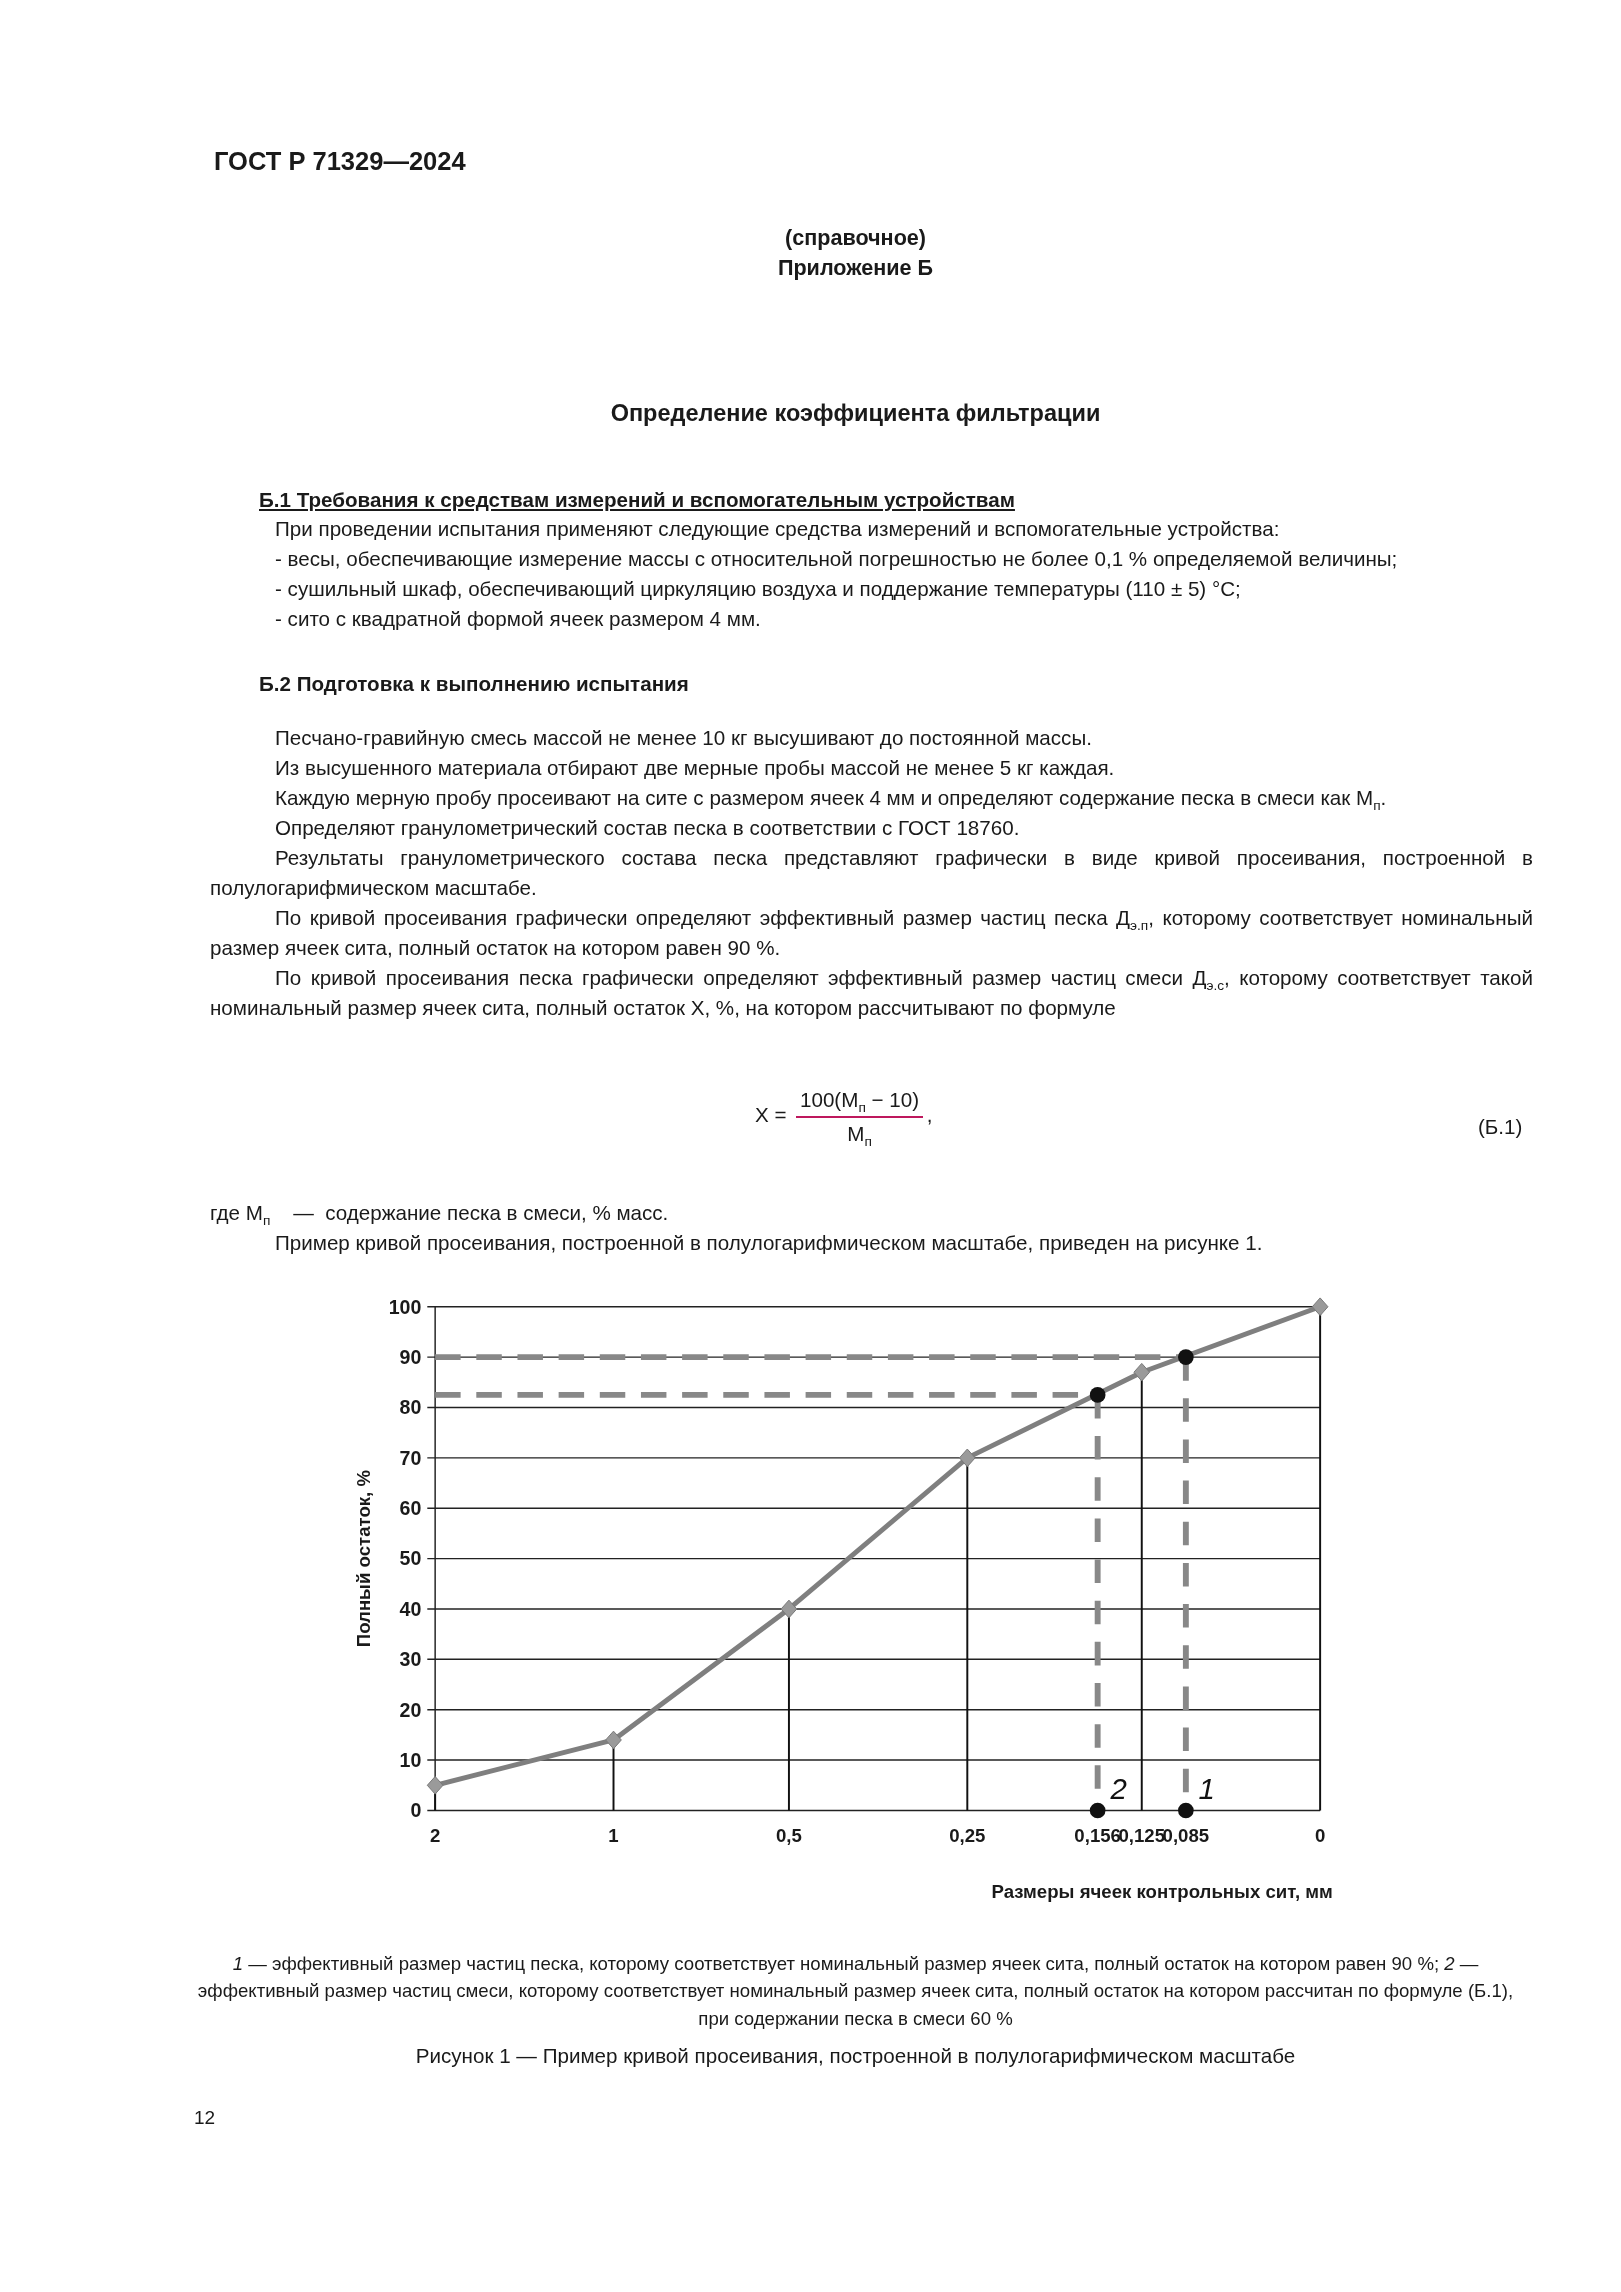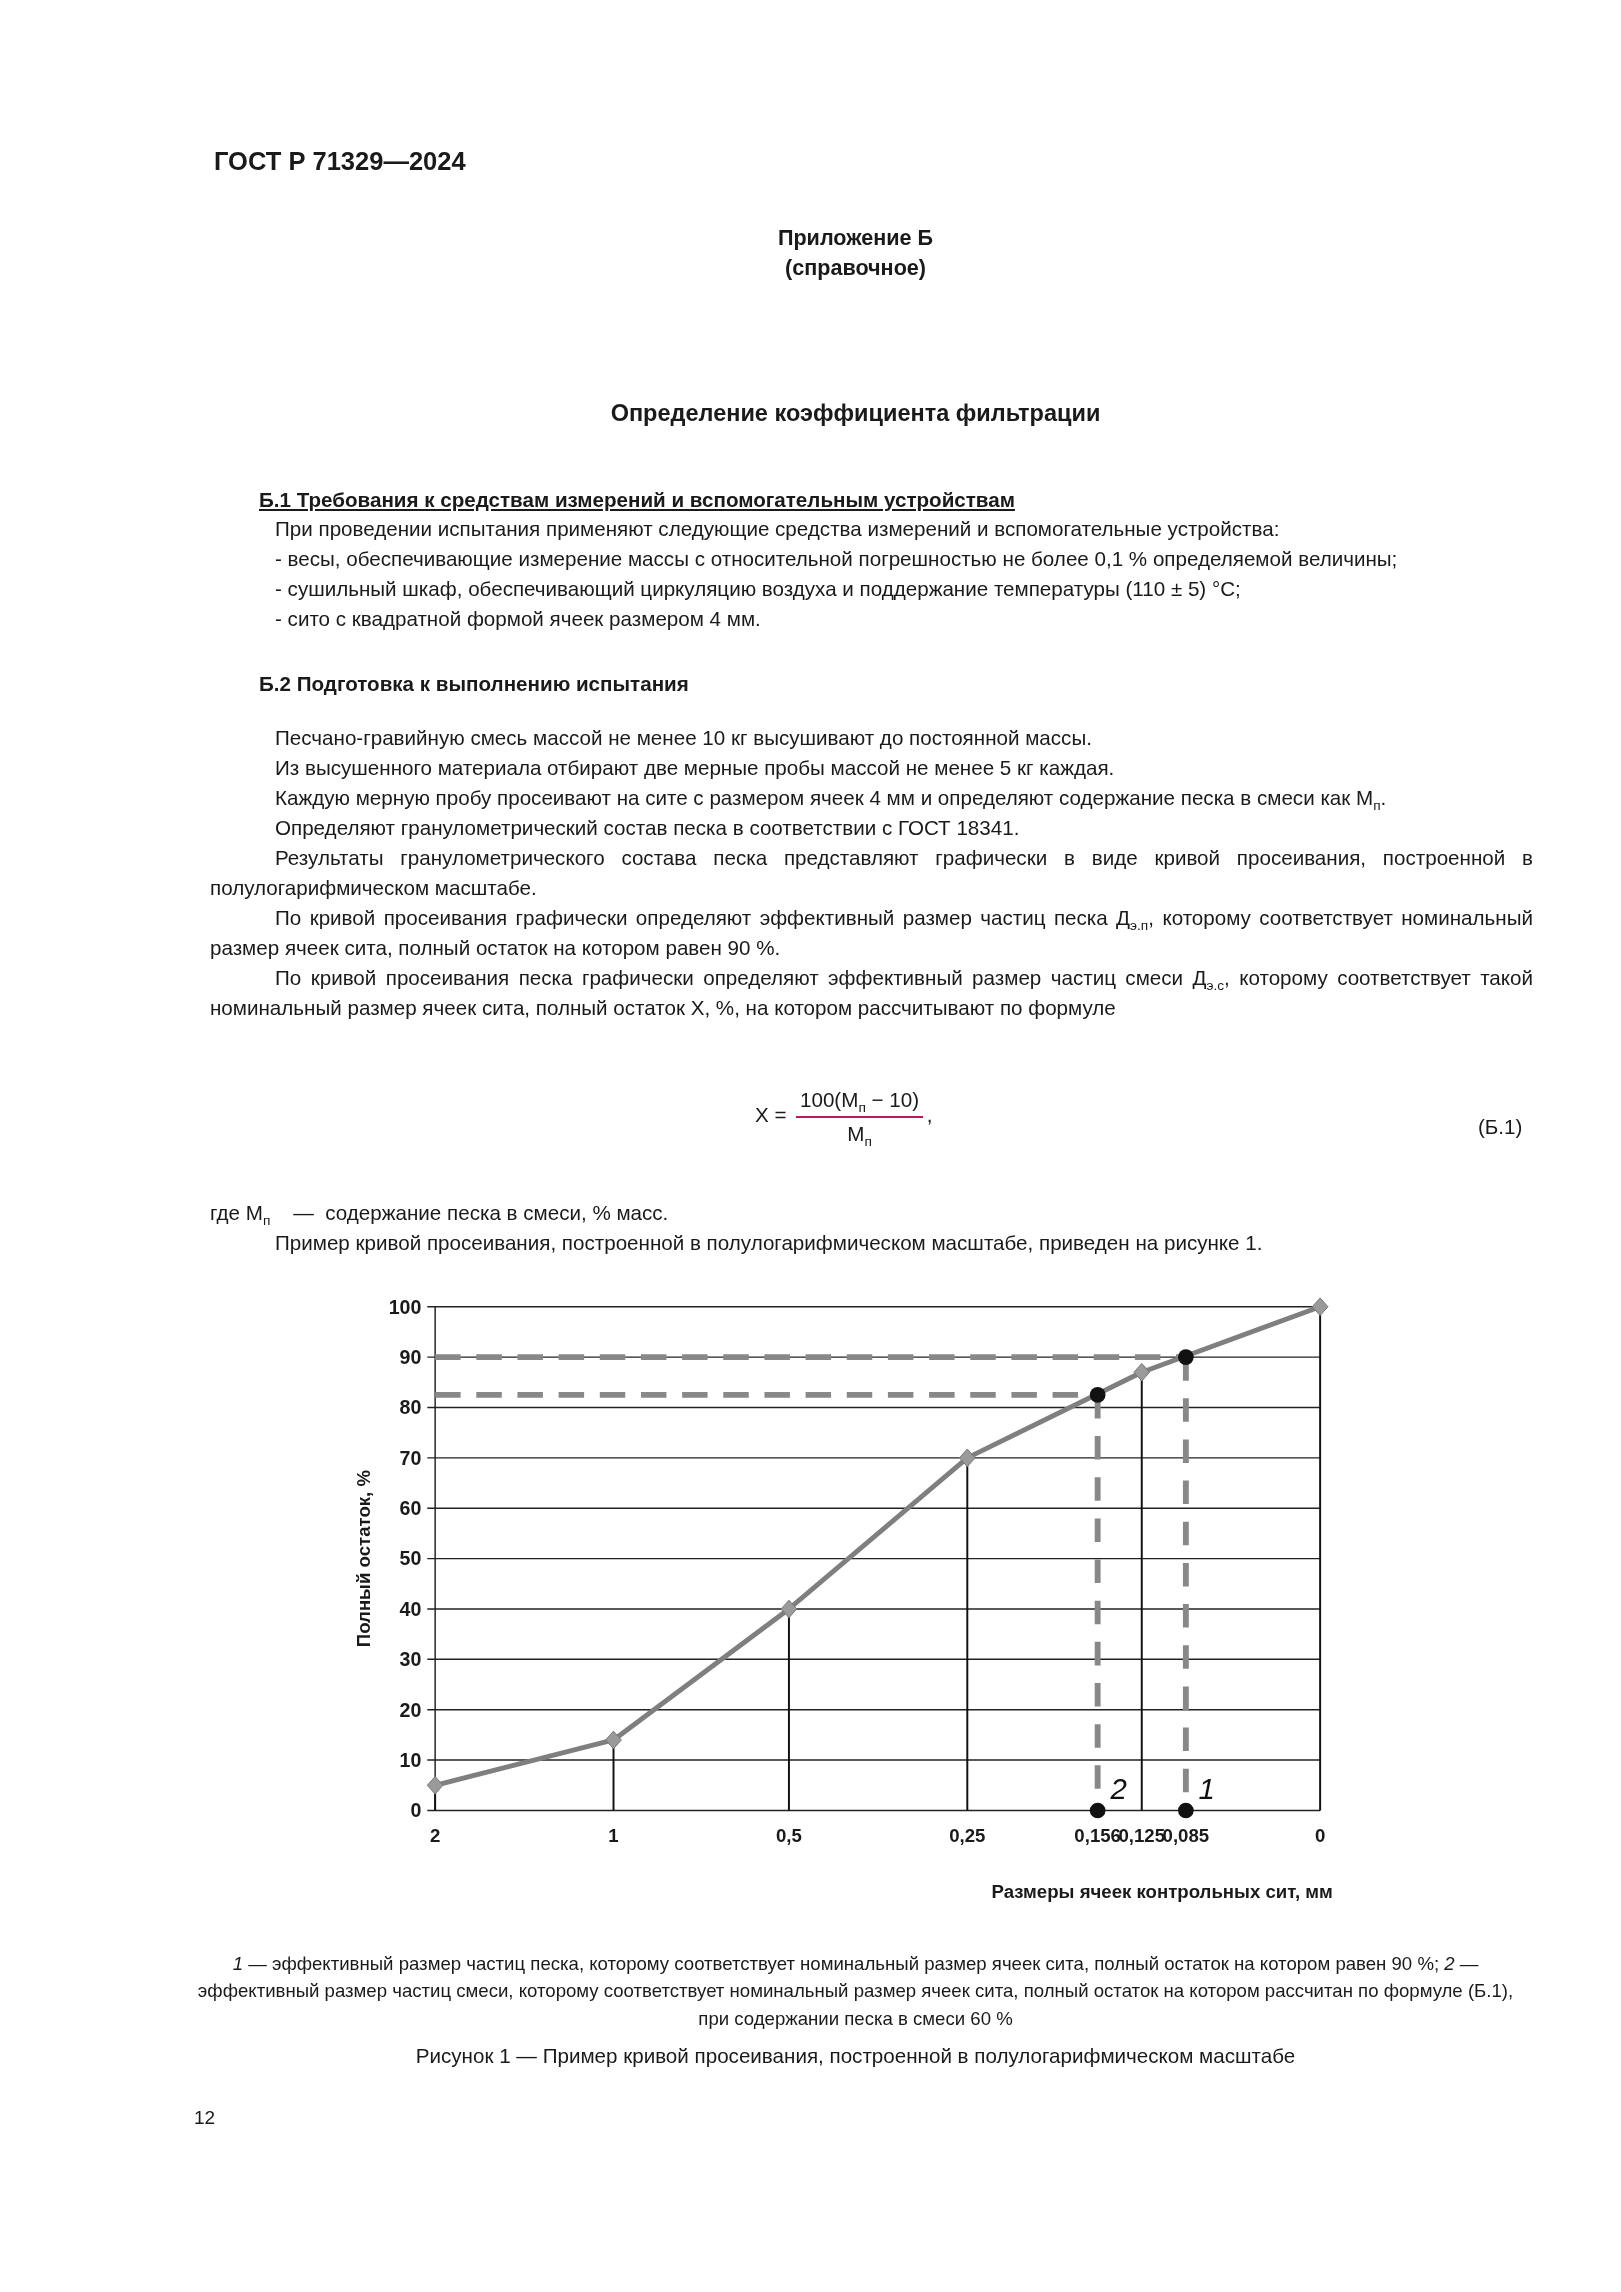--- a/index.html
+++ b/index.html
@@ -24,40 +24,40 @@
   .caption { left:194px; width:1323px; top:2044px; font-size:20.6px; text-align:center; }
   .pagenum { left:194px; top:2107px; font-size:19px; }
   svg text { font-family:"Liberation Sans", sans-serif; }
 </style>
 </head>
 <body>
 
 <div class="abs hdr">ГОСТ Р 71329—2024</div>
 
 <div class="abs center app-title">
+  <div>(справочное)</div>
   <div>Приложение Б</div>
-  <div>(справочное)</div>
 </div>
 
 <div class="abs center main-title">Определение коэффициента фильтрации</div>
 
 <div class="abs sec" style="top:488px;text-decoration:underline;">Б.1  Требования к средствам измерений и вспомогательным устройствам</div>
 <div class="abs txt" style="top:514px;">
   <p class="p">При проведении испытания применяют следующие средства измерений и вспомогательные устройства:</p>
   <p class="p">- весы, обеспечивающие измерение массы с относительной погрешностью не более 0,1 % определяемой величины;</p>
   <p class="p">- сушильный шкаф, обеспечивающий циркуляцию воздуха и поддержание температуры (110 ± 5) °C;</p>
   <p class="p">- сито с квадратной формой ячеек размером 4 мм.</p>
 </div>
 
 <div class="abs sec" style="top:672px;">Б.2  Подготовка к выполнению испытания</div>
 <div class="abs txt" style="top:723px;">
   <p class="p">Песчано-гравийную смесь массой не менее 10 кг высушивают до постоянной массы.</p>
   <p class="p">Из высушенного материала отбирают две мерные пробы массой не менее 5 кг каждая.</p>
   <p class="p"><span>Каждую мерную пробу просеивают на сите с размером ячеек 4 мм и определяют содержание песка в смеси как М</span><sub>п</sub><span>.</span></p>
-  <p class="p">Определяют гранулометрический состав песка в соответствии с ГОСТ 18341.</p>
+  <p class="p">Определяют гранулометрический состав песка в соответствии с ГОСТ 18760.</p>
   <p class="p">Результаты гранулометрического состава песка представляют графически в виде кривой просеивания, построенной в полулогарифмическом масштабе.</p>
   <p class="p"><span>По кривой просеивания графически определяют эффективный размер частиц песка Д</span><sub>э.п</sub><span>, которому соответствует номинальный размер ячеек сита, полный остаток на котором равен 90 %.</span></p>
   <p class="p"><span>По кривой просеивания песка графически определяют эффективный размер частиц смеси Д</span><sub>э.с</sub><span>, которому соответствует такой номинальный размер ячеек сита, полный остаток X, %, на котором рассчитывают по формуле</span></p>
 </div>
 
 <div class="abs formula">
   <span>X =</span>
   <span class="frac">
     <span class="num"><span>100(М</span><sub>п</sub><span> − 10)</span></span>
     <span class="den"><span>М</span><sub>п</sub></span>

